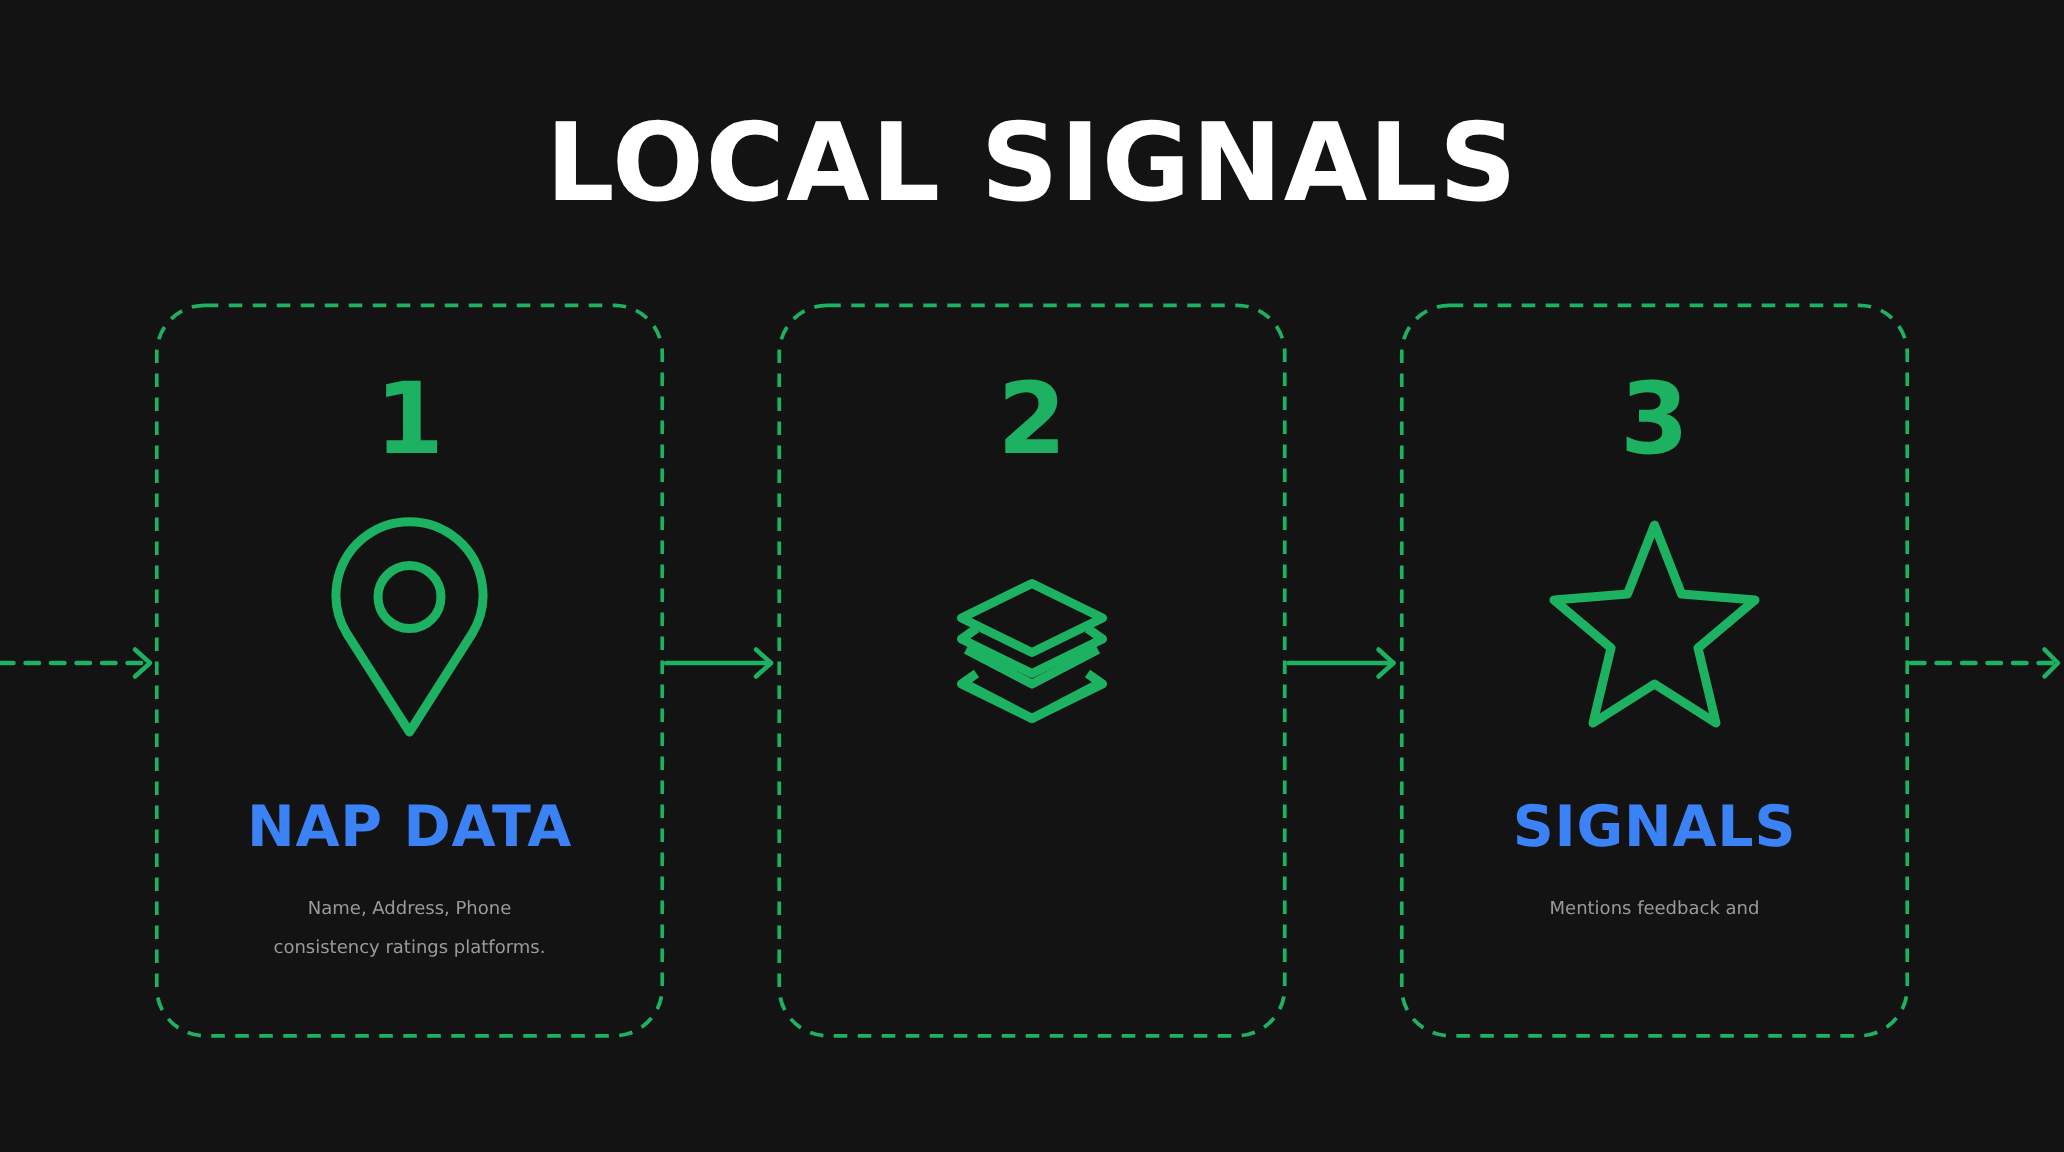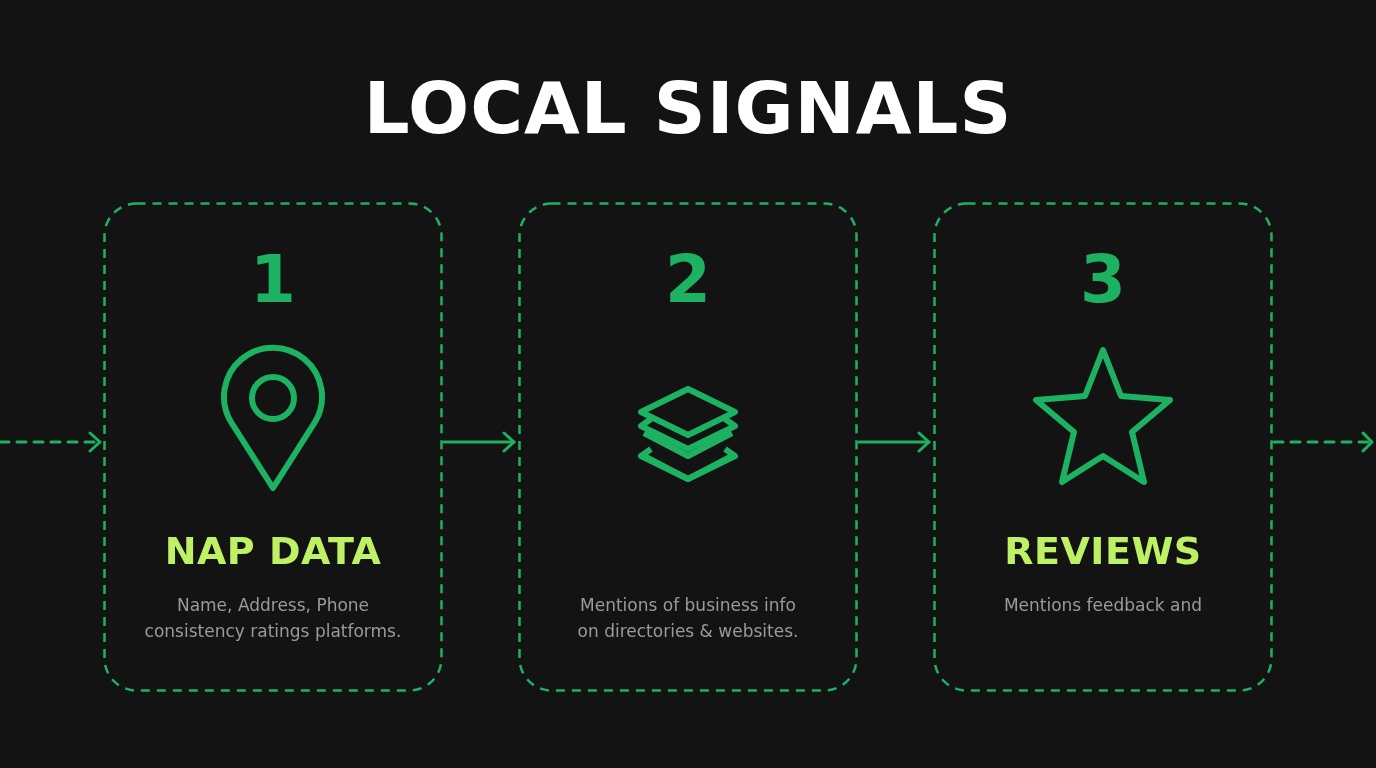--- a/index.html
+++ b/index.html
@@ -20,26 +20,26 @@
     box-sizing: border-box;
   }
   .card svg.frame { position: absolute; left: 0; top: 0; }
   .num {
     position: absolute; left: 0; width: 340px; top: 238px; text-align: center;
     color: #1db262; font-size: 66px; font-weight: bold; line-height: 80px;
   }
   .icon { position: absolute; left: 95px; top: 140px; width: 150px; height: 150px; }
   .heading {
     position: absolute; left: 0; width: 340px; top: 324px; text-align: center;
-    color: #bef264; font-size: 38px; font-weight: bold; line-height: 50px;
+    color: #3b82f6; font-size: 38px; font-weight: bold; line-height: 50px;
     letter-spacing: 0.5px;
   }
   .desc {
     position: absolute; left: 0; width: 340px; top: 390px; text-align: center;
-    color: #9a9a9a; font-size: 17px; line-height: 26px;
+    color: #9a9a9a; font-size: 12px; line-height: 26px;
   }
   .desc span { display: block; white-space: nowrap; }
   .arrows { position: absolute; left: 0; top: 0; }
 </style>
 </head>
 <body>
 
 <div class="title">LOCAL SIGNALS</div>
 
 <svg class="arrows" width="1376" height="768">
@@ -91,31 +91,27 @@
       <polyline points="31,91 75,114 119,91"></polyline>
       <polyline points="31,114 75,137 119,114"></polyline>
       <path d="M75 146 L0 0" stroke="none"></path>
       <polyline points="46,100 31,108 75,131 119,108 104,100" stroke="none"></polyline>
       <polygon points="75,47 122,70 75,93 28,70"></polygon>
       <polyline points="38,77 28,84 75,107 122,84 112,77"></polyline>
       <polyline points="38,107 28,114 75,137 122,114 112,107"></polyline>
       <line x1="38" y1="91" x2="28" y2="99" stroke="none"></line>
     </g>
   </svg>
-  <div class="desc">
-    <span>Mentions of business info</span>
-    <span>on directories &amp; websites.</span>
-  </div>
 </div>
 
 <div class="card" style="left:933px;">
   <svg class="frame" width="340" height="490">
     <rect x="1.5" y="1.5" width="337" height="487" rx="32" ry="32" fill="none" stroke="#1db262" stroke-width="2.5" stroke-dasharray="9 7"></rect>
   </svg>
   <div class="num" style="top:38px;">3</div>
   <svg class="icon" viewBox="0 0 150 150">
     <polygon points="75,8 93,54 142,58 104,90 116,140 75,114 34,140 46,90 8,58 57,54" fill="none" stroke="#1db262" stroke-width="6" stroke-linejoin="round"></polygon>
   </svg>
-  <div class="heading">REVIEWS</div>
+  <div class="heading">SIGNALS</div>
   <div class="desc">
     <span>Mentions feedback and</span>
   </div>
 </div>
 
 </body></html>

